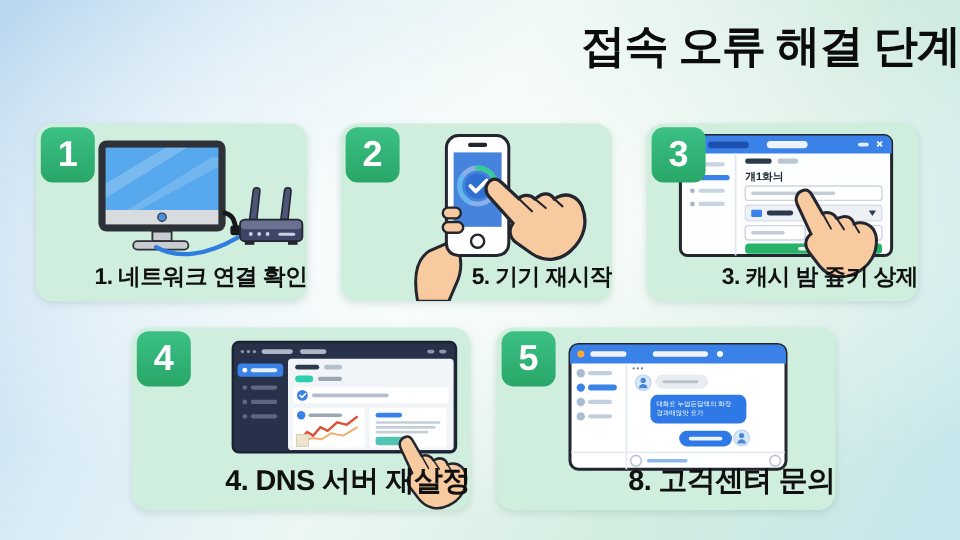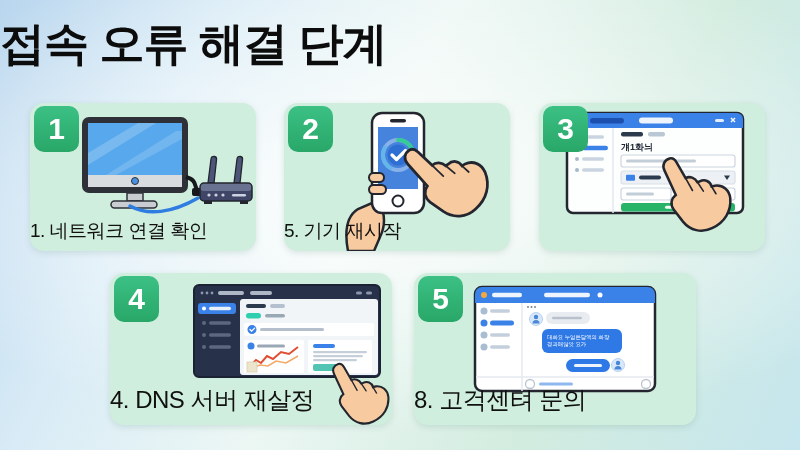--- a/index.html
+++ b/index.html
@@ -1,34 +1,34 @@
 <!DOCTYPE html>
 <html><head>
 <meta charset="utf-8">
 <style>
   html,body{margin:0;padding:0;}
   body{font-family:"Liberation Sans","DejaVu Sans",sans-serif;}
   .stage{position:relative;width:800px;height:450px;overflow:hidden;
     background:
       radial-gradient(120% 95% at 50% 42%, rgba(255,255,255,.92) 0%, rgba(255,255,255,0) 58%),
       linear-gradient(115deg,#b9d6ee 0%,#d8ebf6 22%,#ecf7f4 45%,#d2ecdf 72%,#c6e6ee 100%);}
-  .title{position:absolute;top:14px;left:0;right:0;text-align:left;
-    font-size:45px;font-weight:900;color:#0c0c0c;letter-spacing:-1px;}
+  .title{position:absolute;top:14px;left:0;right:0;text-align:right;
+    font-size:37px;font-weight:900;color:#0c0c0c;letter-spacing:-1px;}
   .card{position:absolute;background:#cfeedd;border-radius:14px;overflow:hidden;
     box-shadow:0 2px 6px rgba(80,130,110,.18);}
   #c1{left:30px;top:103px;width:226px;height:148px;}
   #c2{left:284px;top:103px;width:226px;height:148px;}
   #c3{left:539px;top:103px;width:226px;height:148px;}
   #c4{left:110px;top:273px;width:282px;height:152px;}
   #c5{left:414px;top:273px;width:282px;height:152px;}
   .badge{position:absolute;left:4px;top:3px;width:45px;height:46px;border-radius:10px;
     background:linear-gradient(180deg,#3cc084,#28a768);color:#fff;font-size:30px;font-weight:800;
     display:flex;align-items:center;justify-content:center;z-index:3;}
-  .caption{position:absolute;left:0;right:0;bottom:7px;text-align:left;
-    font-weight:400;font-size:19px;color:#101010;z-index:2;letter-spacing:-0.5px;}
+  .caption{position:absolute;left:0;right:0;bottom:7px;text-align:right;
+    font-weight:700;font-size:19px;color:#101010;z-index:2;letter-spacing:-0.5px;}
   .row2 .caption{bottom:9px;font-size:24px;}
   .illu{position:absolute;left:0;top:0;width:100%;height:100%;z-index:1;}
 </style>
 </head>
 <body>
 
 <div class="stage">
   <div class="title">접속 오류 해결 단계</div>
 
   <div class="card" id="c1">
@@ -126,20 +126,21 @@
         <path d="M149,88 a3.4,3.4 0 1 1 -3,1.5" fill="none" stroke="#3b82e8" stroke-width="1.8"></path>
         <rect x="155" y="89.5" width="20" height="3" rx="1.5" fill="#c3cdd8"></rect>
         <rect x="82" y="100" width="114" height="8.5" rx="3" fill="#27b368"></rect>
         <rect x="126" y="102.8" width="26" height="3" rx="1.5" fill="#ffffff" opacity="0.95"></rect>
       </g>
       <g transform="translate(117,58) rotate(-15) scale(1.15)">
         <path d="M12,1 C7,1 4,5 5,10 L9,33 C4,35 2,40 4,45 L9,57 C13,66 22,71 32,69 C44,67 52,59 54,48 C55,41 51,35 44,34 L41,34 C41,29 37,26 32,27 L30,27 C29,23 25,20 21,21 L17,6 C16,2 14,1 12,1 Z" fill="#f8caa0" stroke="#23262e" stroke-width="2.2"></path>
         <path d="M21,21 L24,33 M30,27 L33,36 M41,34 L43,41" stroke="#23262e" stroke-width="1.4" fill="none" stroke-linecap="round"></path>
       </g>
     </svg>
+    <div class="caption">3. 캐시 밤 즆키 상제</div>
   </div>
 
   <div class="card row2" id="c4">
     <div class="badge">4</div>
     <svg class="illu" viewBox="0 0 282 152">
       <g>
         <rect x="84" y="12" width="186" height="92" rx="5" fill="#27314a" stroke="#1b2233" stroke-width="2"></rect>
         <circle cx="92" cy="20" r="1.4" fill="#8c96ac"></circle>
           <circle cx="97" cy="20" r="1.4" fill="#8c96ac"></circle>
           <circle cx="102" cy="20" r="1.4" fill="#8c96ac"></circle>

